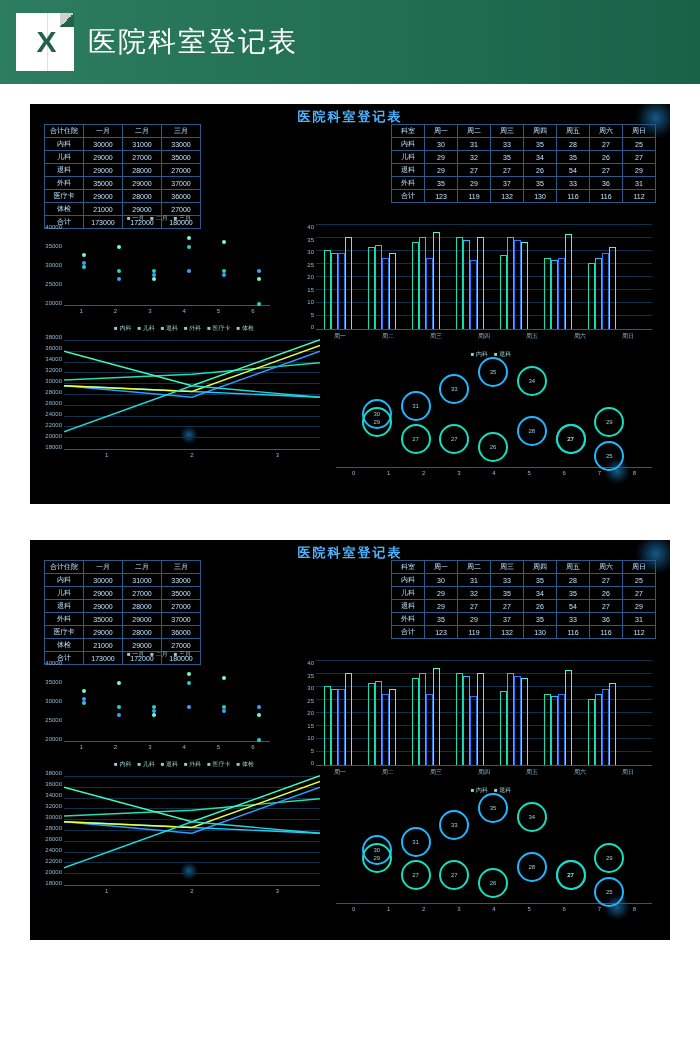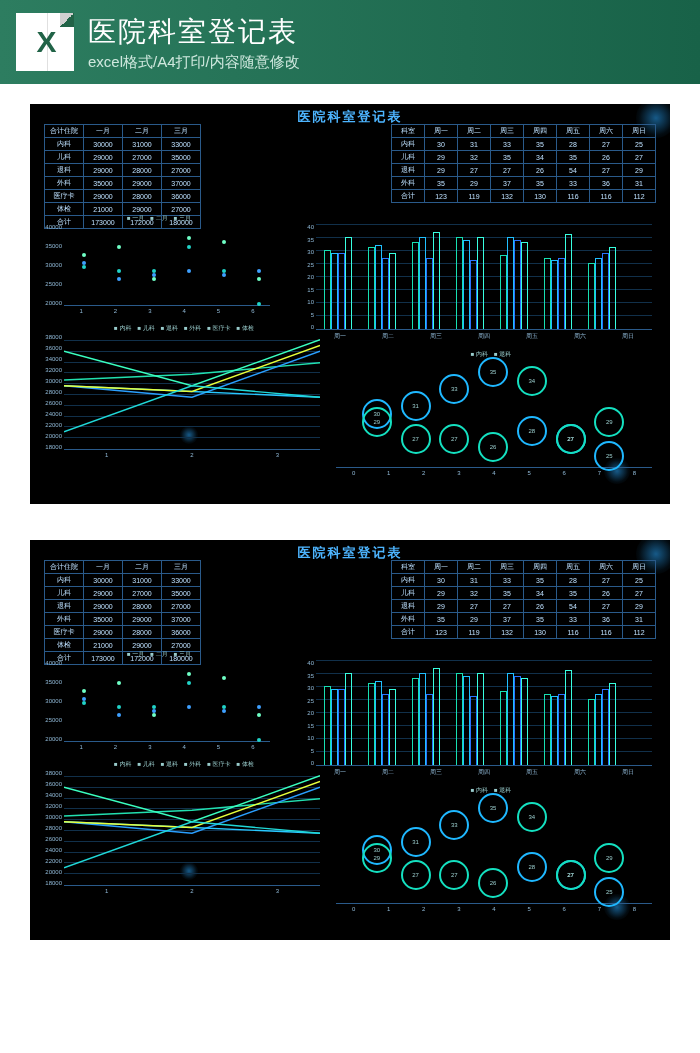--- a/index.html
+++ b/index.html
@@ -50,21 +50,20 @@
 </head>
 <body>
 
 <div class="header">
   <div class="excel-icon">
     <span class="excel-x">X</span>
     <div class="excel-fold"></div>
   </div>
   <div class="header-titles">
     <div class="h1">医院科室登记表</div>
-    <div class="h2">excel格式/A4打印/内容随意修改</div>
   </div>
 </div>
 
 <div class="previews">
   <div class="panel" id="panelA">
       <div class="glow tr"></div>
       <div class="glow br"></div>
       <div class="glow bl"></div>
       <div class="panel-title">医院科室登记表</div>
       <table class="tbl left">

